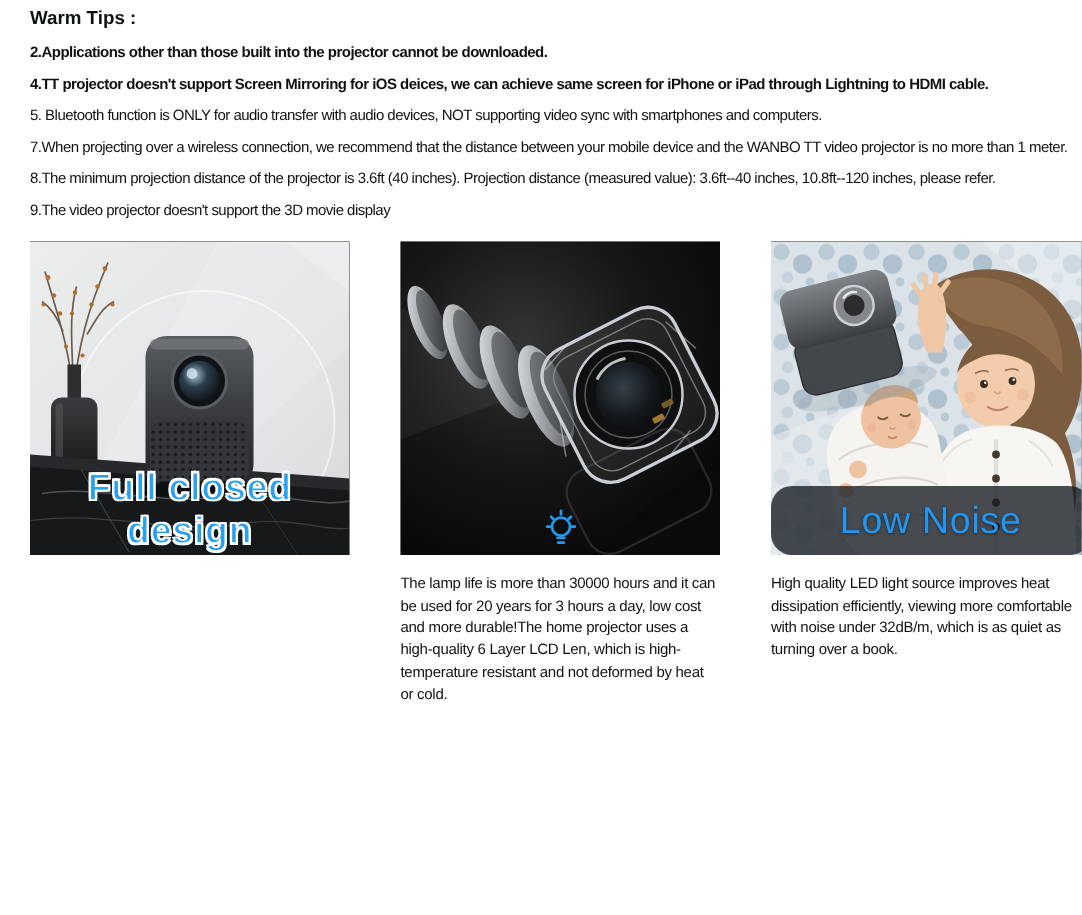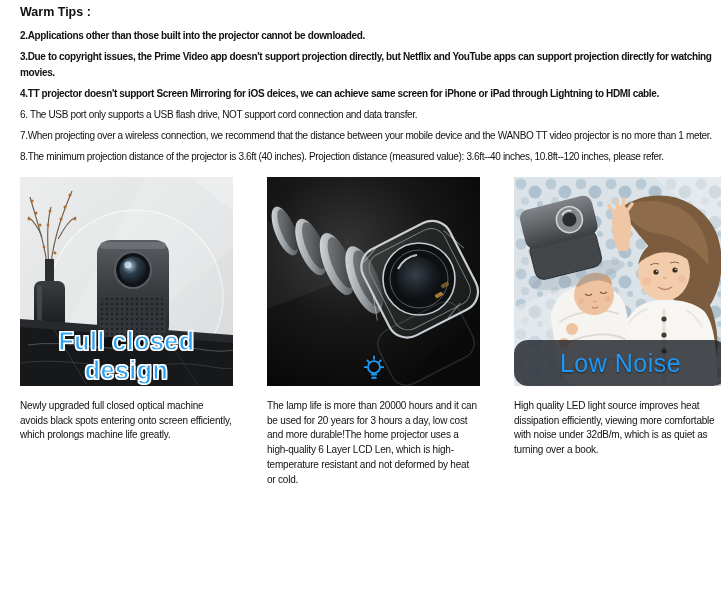--- a/index.html
+++ b/index.html
@@ -25,25 +25,25 @@
   .cap { margin-top:13px; font-size:10px; letter-spacing:-0.2px; line-height:14.7px; color:#111; }
   .bulb { display:inline-flex; align-items:center; }
 </style>
 </head>
 <body>
 
 <div class="wrap">
   <h2 class="heading">Warm Tips :</h2>
 
   <p class="tip b">2.Applications other than those built into the projector cannot be downloaded.</p>
-  <p class="tip b">3.Due to copyright issues, the Prime Video app doesn't support projection directly, but Netflix and YouTube apps can support projection directly for watching movies.</p>
   <p class="tip b">4.TT projector doesn't support Screen Mirroring for iOS deices, we can achieve same screen for iPhone or iPad through Lightning to HDMI cable.</p>
-  <p class="tip">6. The USB port only supports a USB flash drive, NOT support cord connection and data transfer.</p>
+  <p class="tip">5. Bluetooth function is ONLY for audio transfer with audio devices, NOT supporting video sync with smartphones and computers.</p>
   <p class="tip">7.When projecting over a wireless connection, we recommend that the distance between your mobile device and the WANBO TT video projector is no more than 1 meter.</p>
   <p class="tip">8.The minimum projection distance of the projector is 3.6ft (40 inches). Projection distance (measured value): 3.6ft--40 inches, 10.8ft--120 inches, please refer.</p>
+  <p class="tip">9.The video projector doesn't support the 3D movie display</p>
 
   <div class="cols">
 
     <div class="col">
       <div class="fig">
         <svg class="scene" viewBox="0 0 213 209" xmlns="http://www.w3.org/2000/svg">
           <defs>
             <linearGradient id="s1wall" x1="0" y1="0" x2="1" y2="1">
               <stop offset="0" stop-color="#eceded"></stop>
                 <stop offset="0.55" stop-color="#e1e3e4"></stop>
@@ -110,21 +110,20 @@
             <circle cx="113" cy="93" r="18" fill="none" stroke="#5a5e63" stroke-width="2"></circle>
             <circle cx="113" cy="93" r="13.5" fill="url(#s1lens)"></circle>
             <circle cx="108" cy="88" r="3.6" fill="#d6e8f4" opacity="0.75"></circle>
             <rect x="80" y="120" width="66" height="41" rx="9" fill="#323539"></rect>
             <rect x="80" y="120" width="66" height="41" rx="9" fill="url(#s1dots)"></rect>
             <rect x="86" y="160" width="54" height="4" rx="2" fill="#0e0f11"></rect>
           </g>
         </svg>
         <div class="ov ov1">Full closed design</div>
       </div>
-      <p class="cap">Newly upgraded full closed optical machine avoids black spots entering onto screen efficiently, which prolongs machine life greatly.</p>
     </div>
 
     <div class="col">
       <div class="fig">
         <svg class="scene" viewBox="0 0 213 209" xmlns="http://www.w3.org/2000/svg">
           <defs>
             <radialGradient id="s2glow" cx="0.38" cy="0.32" r="0.85">
               <stop offset="0" stop-color="#343434"></stop>
                 <stop offset="0.45" stop-color="#171717"></stop>
                 <stop offset="1" stop-color="#040404"></stop>
@@ -189,21 +188,21 @@
                 <path d="M13 1.5 v2.5"></path>
                 <path d="M3 13 h2.5"></path>
                 <path d="M20.5 13 H23"></path>
                 <path d="M5.8 5.8 l1.8 1.8"></path>
                 <path d="M18.4 7.6 l1.8 -1.8"></path>
               </g>
             </svg>
           </span>
         </div>
       </div>
-      <p class="cap">The lamp life is more than 20000 hours and it can be used for 20 years for 3 hours a day, low cost and more durable!The home projector uses a high-quality 6 Layer LCD Len, which is high-temperature resistant and not deformed by heat or cold.</p>
+      <p class="cap">The lamp life is more than 30000 hours and it can be used for 20 years for 3 hours a day, low cost and more durable!The home projector uses a high-quality 6 Layer LCD Len, which is high-temperature resistant and not deformed by heat or cold.</p>
     </div>
 
     <div class="col">
       <div class="fig">
         <svg class="scene" viewBox="0 0 213 209" xmlns="http://www.w3.org/2000/svg">
           <defs>
             <pattern id="s3fl" width="30" height="30" patternUnits="userSpaceOnUse">
               <rect width="30" height="30" fill="#dbe3e8"></rect>
               <circle cx="7" cy="7" r="5.5" fill="#b3c5d1" opacity="0.8"></circle>
               <circle cx="21" cy="15" r="6.5" fill="#9db3c3" opacity="0.7"></circle>

